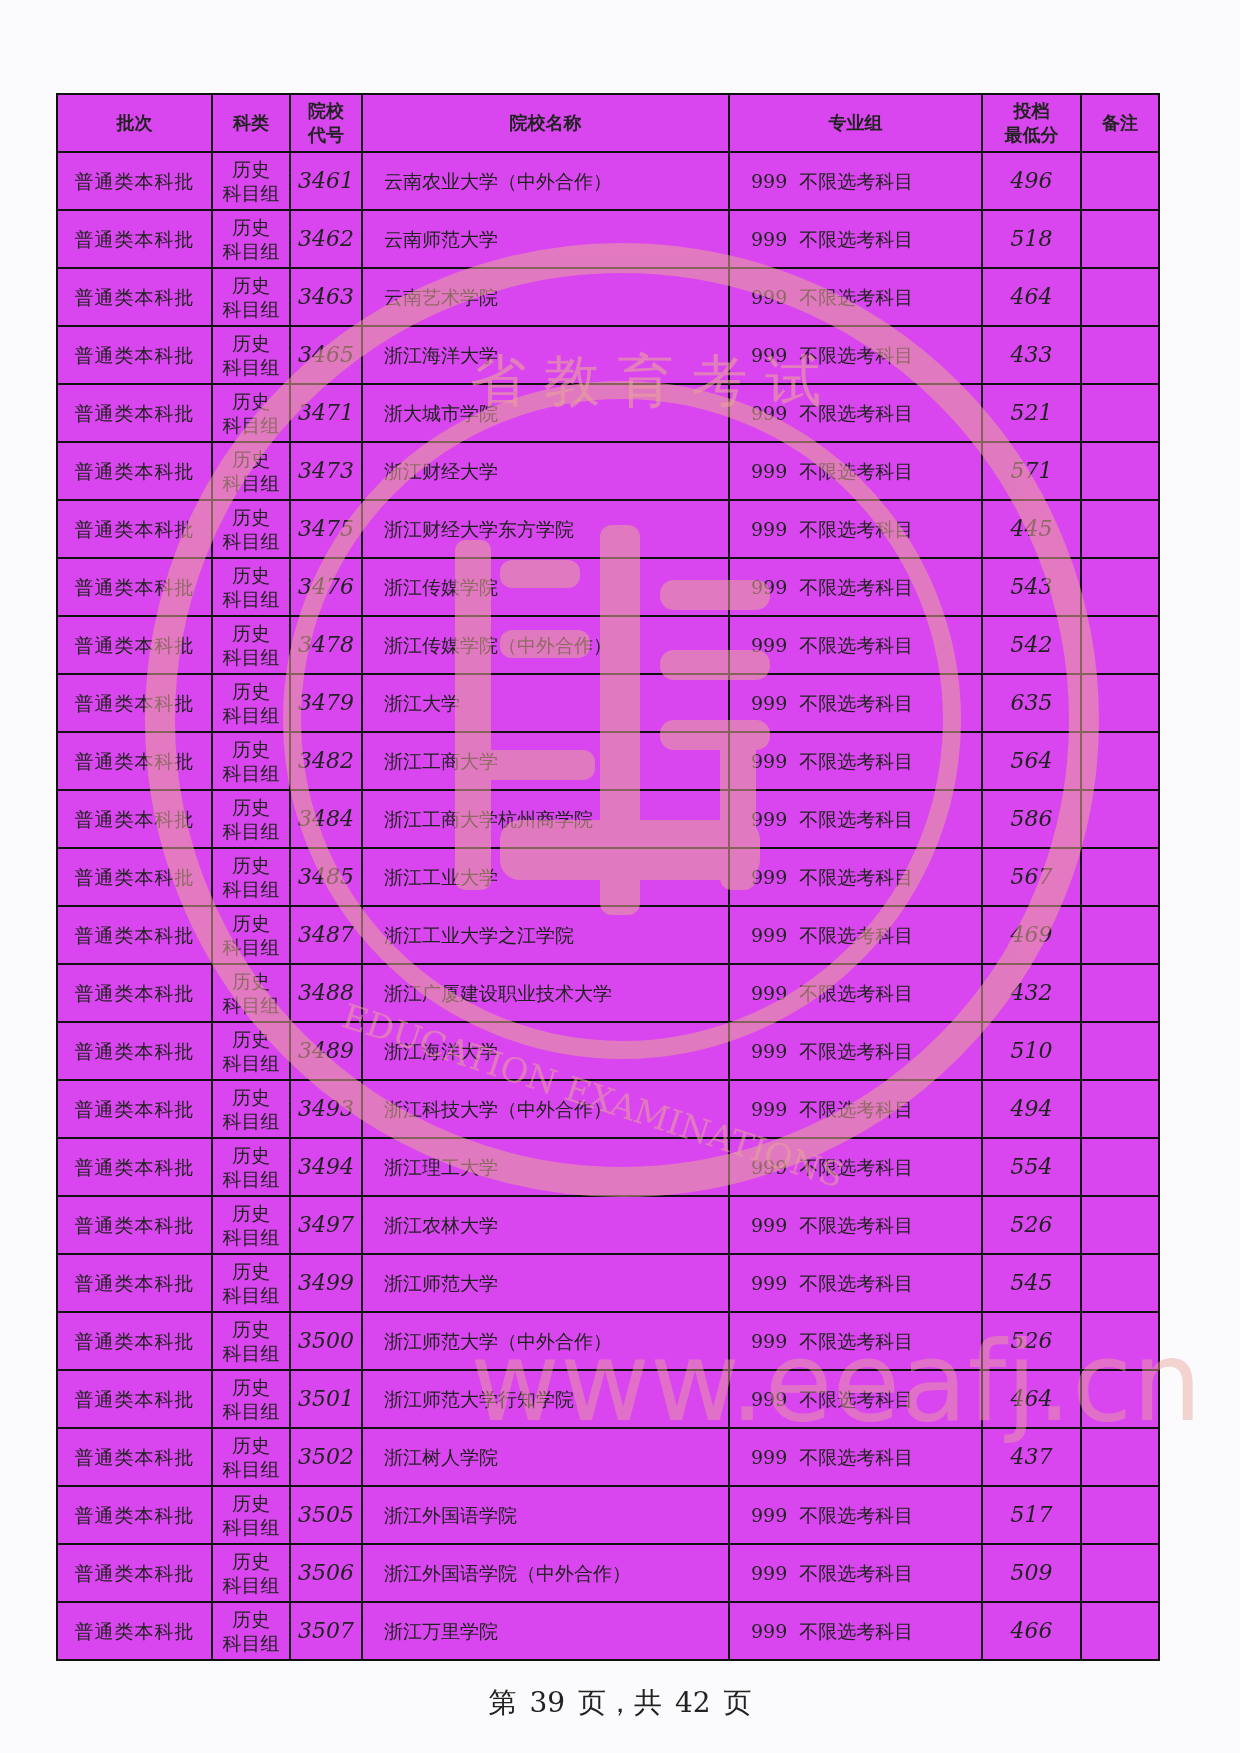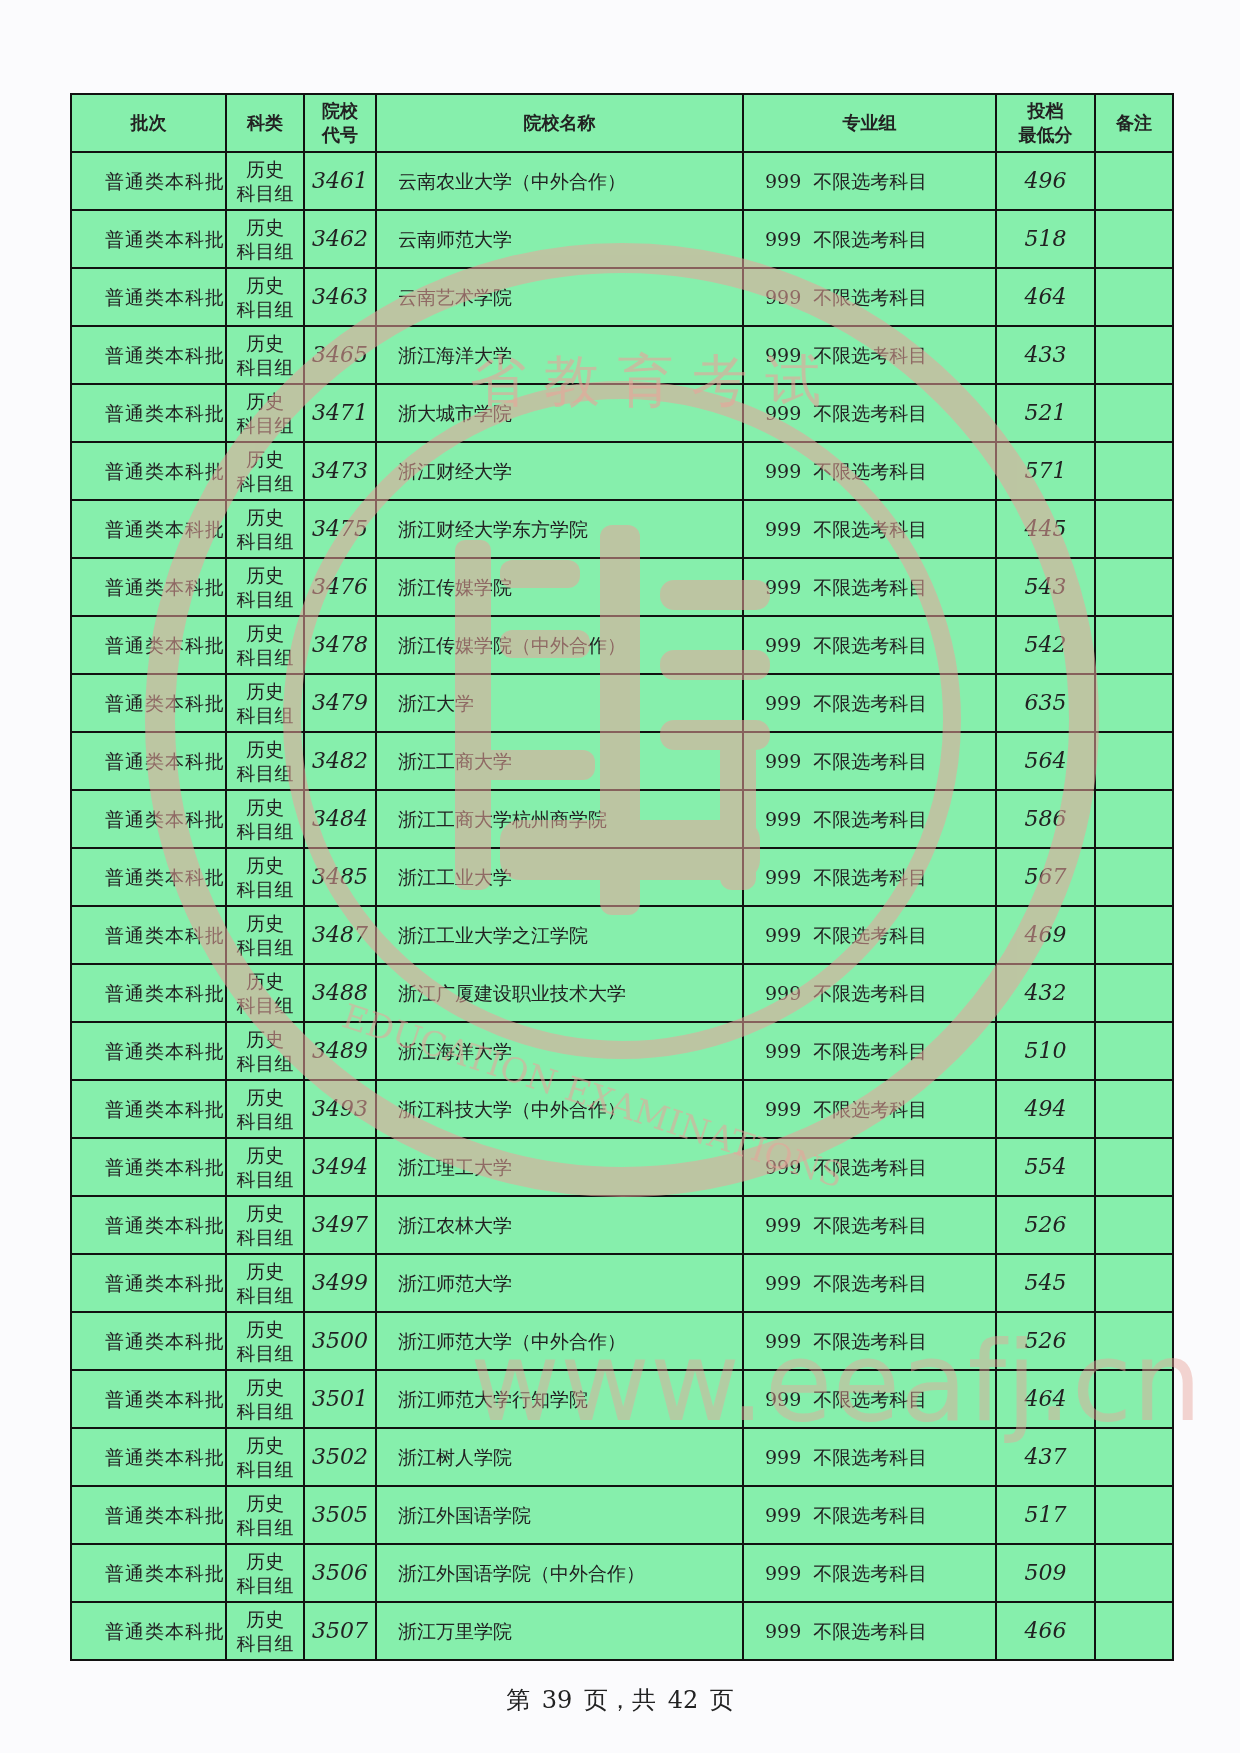--- a/index.html
+++ b/index.html
@@ -2,36 +2,36 @@
 <html><head>
 <meta charset="utf-8">
 <style>
   html, body { margin:0; padding:0; }
   body {
     width:1240px; height:1753px; background:#fbfbfd; position:relative; overflow:hidden;
     font-family:"DejaVu Serif","Liberation Serif",serif; color:#222;
   }
   .watermark { position:absolute; left:0; top:0; width:1240px; height:1753px; pointer-events:none; z-index:2; }
   .page-table {
-    position:absolute; left:70px; top:93px; width:1102px;
-    border-collapse:collapse; table-layout:fixed; z-index:1; background:#86efac;
+    position:absolute; left:56px; top:93px; width:1102px;
+    border-collapse:collapse; table-layout:fixed; z-index:1; background:#d946ef;
   }
   .page-table th, .page-table td {
     border:2px solid #111; padding:0; text-align:center; vertical-align:middle;
     font-size:19px; line-height:24px;
   }
   .page-table th { height:56px; font-weight:bold; font-family:"DejaVu Sans","Liberation Sans",sans-serif; font-size:18px; line-height:24px; }
   .page-table td { height:56px; }
   td.name, td.group { text-align:left; padding-left:21px; white-space:nowrap; }
-  td.batch { font-size:19px; letter-spacing:1px;text-align:right; }
+  td.batch { font-size:19px; letter-spacing:1px; }
   td.subj { line-height:24px;border-radius:27px; }
   td.num { font-size:22px;font-style:italic; }
   .footer {
     position:absolute; left:0; width:1240px; top:1684px; text-align:center;
-    font-size:24px; color:#222; z-index:1; word-spacing:4px;
+    font-size:28px; color:#222; z-index:1; word-spacing:4px;
   }
 </style>
 </head>
 <body>
 
 <table class="page-table">
   <colgroup>
     <col style="width:155px">
       <col style="width:78px">
       <col style="width:72px">

